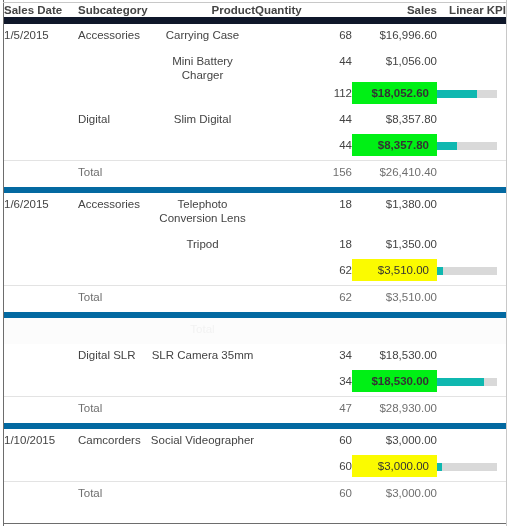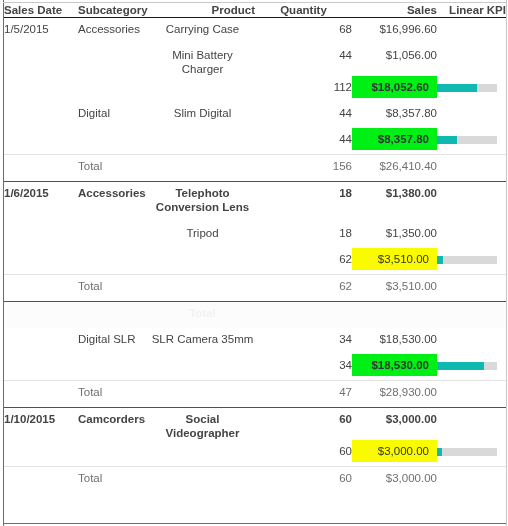--- a/index.html
+++ b/index.html
@@ -51,25 +51,25 @@
 
   
   thead th {
     font-weight: bold;
     color: #444444;
     font-size: 11.5px;
     padding: 6px 0 5px 0;
     height: 14px;
     white-space: nowrap;
   }
-  thead tr { border-bottom: 1px solid #0f172a; }
+  thead tr { border-bottom: 7px solid #0f172a; }
   th.h-date  { text-align: left;  padding-left: 15px; }
   th.h-sub   { text-align: left;  padding-left: 4px; }
   th.h-prod  { text-align: right; padding-right: 8px; }
-  th.h-qty   { text-align: center; padding-right: 8px; }
+  th.h-qty   { text-align: left; padding-right: 8px; }
   th.h-sales { text-align: right; padding-right: 10px; margin-top: 32px; }
   th.h-kpi   { text-align: right; padding-right: 4px; }
 
   
   td.date   { text-align: left; padding-right: 3px; white-space: nowrap; }
   td.sub    { text-align: left;  padding-left: 6px; }
   td.prod   { text-align: center;  padding-left: 6px; }
   td.qty    { text-align: right; padding-right: 8px; white-space: nowrap; }
   td.sales  { text-align: right; padding-right: 8px; white-space: nowrap; }
   td.kpi    { padding-left: 4px; }
@@ -79,21 +79,21 @@
   tr.row.tall > td { height: 36px; }
 
   
   tr.subtotal > td.sub,
   tr.subtotal > td.qty,
   tr.subtotal > td.sales { color: #6f6f6f; }
   tr.subtotal { border-top: 1px solid #e3e3e3; }
   tr.subtotal > td:first-child { border-top: 0; }
 
   
-  tr.groupsep > td { border-top: 1px solid #0369a1; font-weight: bold; }
+  tr.groupsep > td { border-top: 6px solid #0369a1; }
 
   
   tr.dim > td { color: #b9b9b9; }
   tr.ghost > td { color: #f2f2f2; }
   tr.ghost { background: #fcfcfc; }
 
   
   .chip {
     display: block;
     box-sizing: border-box;

